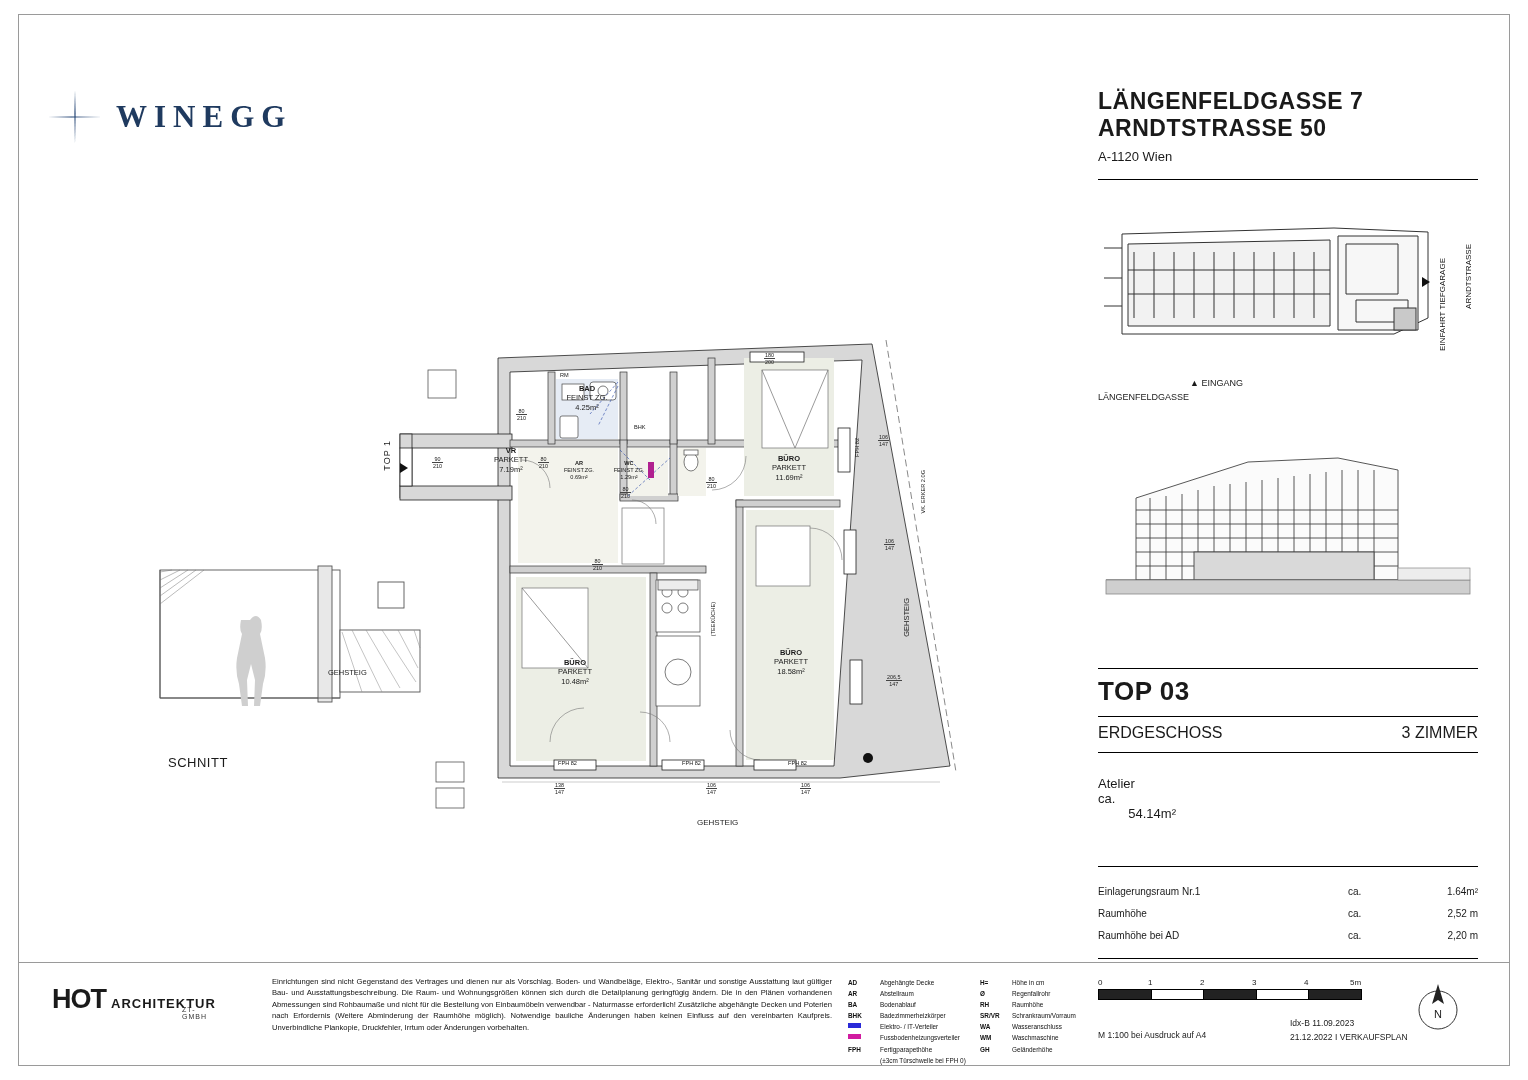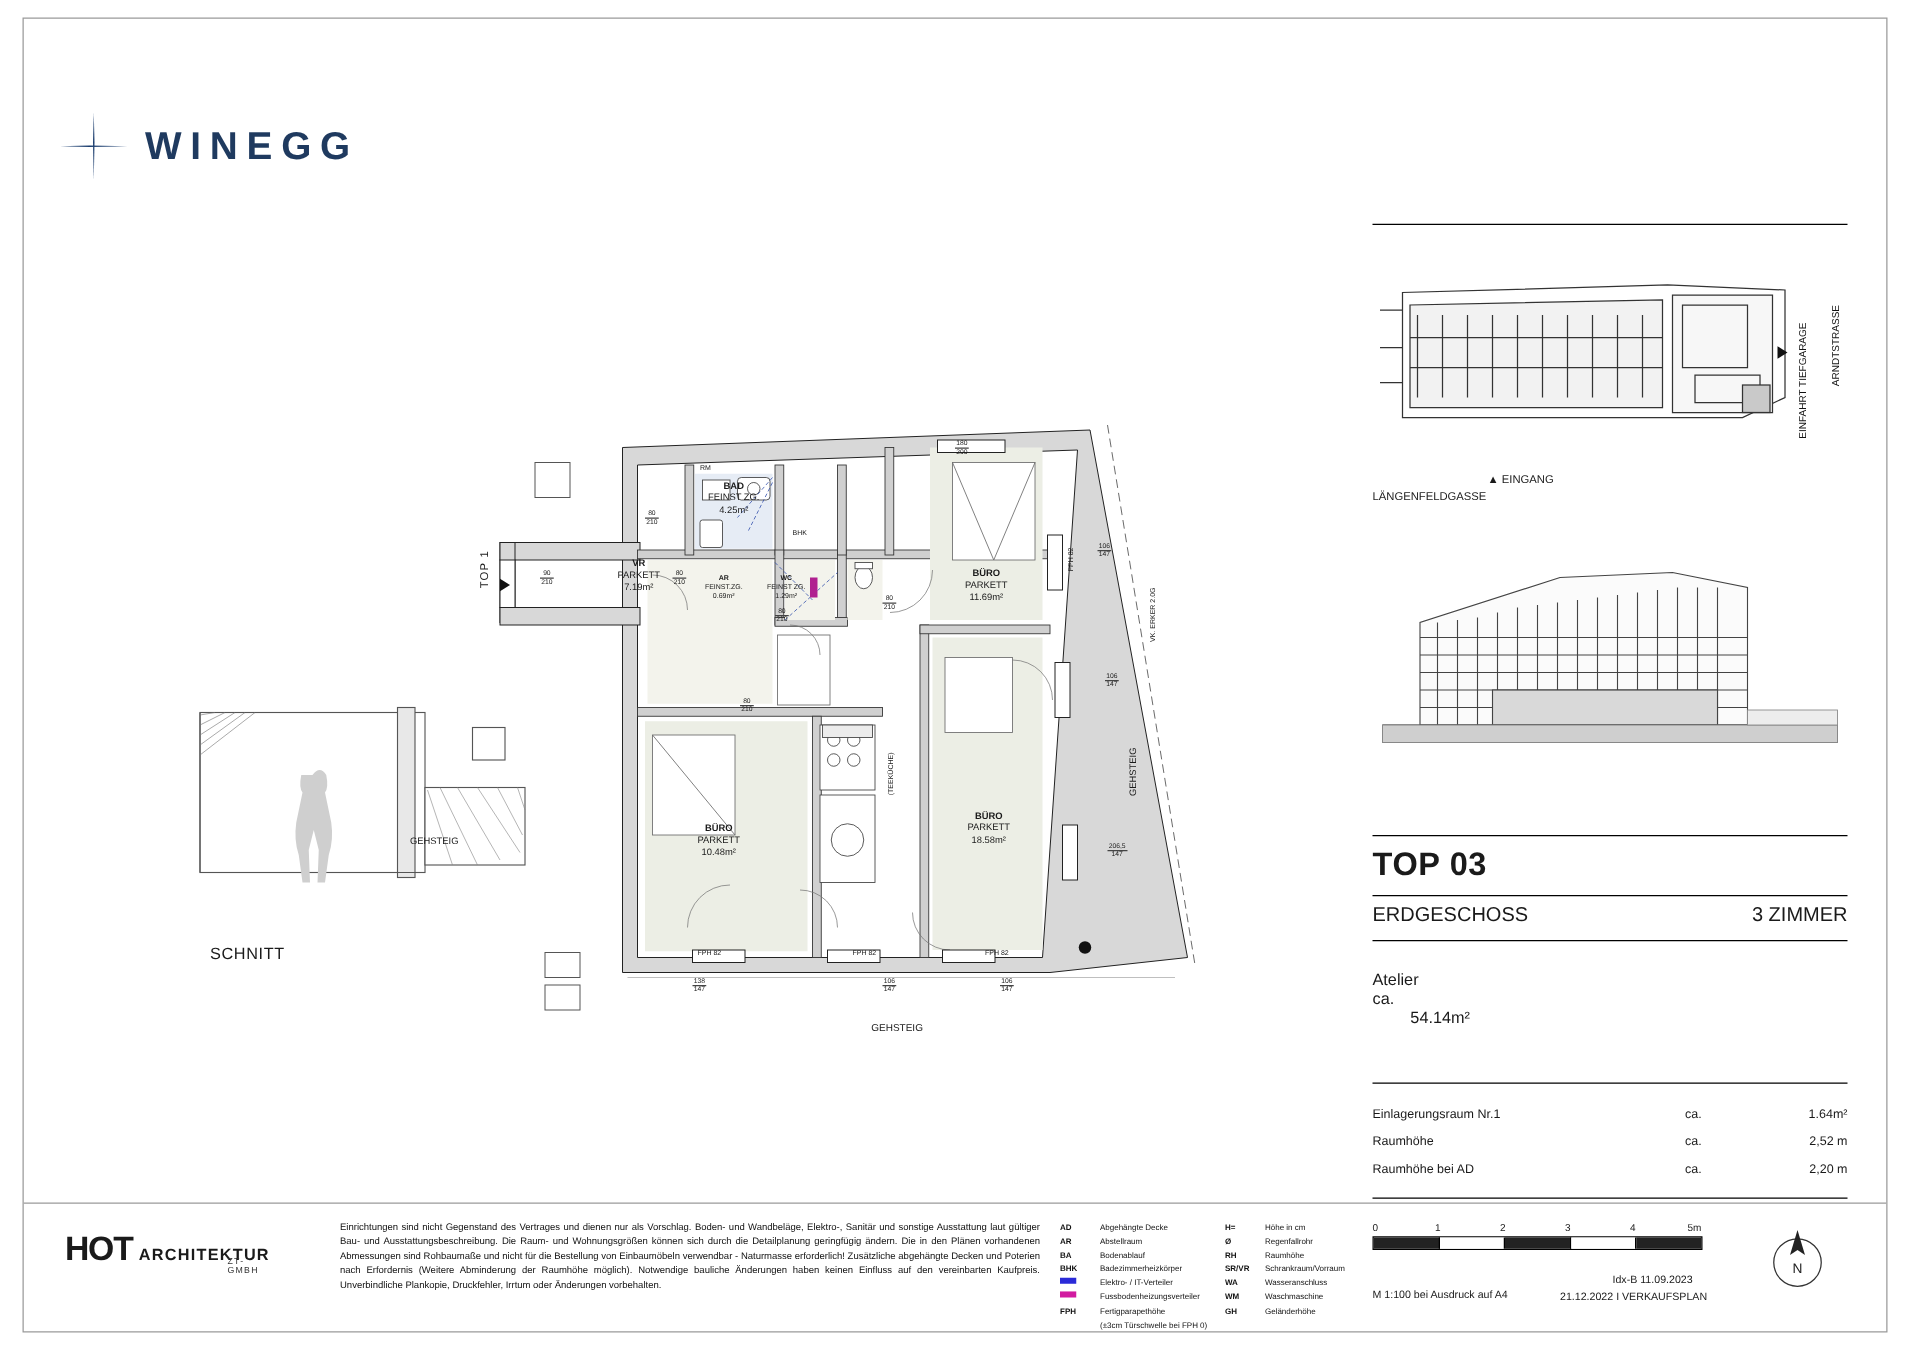--- a/index.html
+++ b/index.html
@@ -8,21 +8,21 @@
   .frame{position:absolute;left:18px;top:14px;width:1492px;height:1052px;border:1px solid #9a9a9a;box-sizing:border-box;}
 
   
   .logo{position:absolute;left:48px;top:90px;display:flex;align-items:center;gap:14px;}
   .logo-star{width:54px;height:54px;position:relative;}
   .logo-star:before,.logo-star:after{content:"";position:absolute;background:#1d3f70;}
   .logo-star:before{left:50%;top:0;width:5px;height:54px;margin-left:-2.5px;
     clip-path:polygon(50% 0,62% 44%,50% 100%,38% 44%);}
   .logo-star:after{top:50%;left:0;height:5px;width:54px;margin-top:-2.5px;
     clip-path:polygon(0 50%,44% 38%,100% 50%,44% 62%);}
-  .logo-text{font-size:31px;font-weight:bold;letter-spacing:7px;color:#1f3a5f;font-family:Liberation Sans, sans-serif;}
+  .logo-text{font-size:31px;font-weight:bold;letter-spacing:7px;color:#1f3a5f;font-family:Liberation Serif, serif;}
 
   
   .rp{position:absolute;left:1098px;width:380px;}
   .addr1{font-size:23px;font-weight:bold;letter-spacing:.5px;line-height:1.18;}
   .addr2{font-size:13px;margin-top:7px;}
   .rule{border-bottom:1px solid #000;}
 
   
   .siteplan{position:absolute;left:1098px;top:222px;width:380px;height:140px;}
   .siteplan svg{display:block;}
@@ -68,21 +68,21 @@
 
   .scalebar{position:absolute;left:1098px;top:978px;}
   .scalebar .bar{display:flex;height:9px;border:1px solid #000;width:262px;}
   .scalebar .bar div{flex:1;border-right:1px solid #000;}
   .scalebar .bar div:last-child{border-right:none;}
   .scalebar .ticks{position:relative;width:274px;height:11px;font-size:8px;}
   .scalebar .ticks span{position:absolute;top:0;}
 
   .scaletxt{position:absolute;left:1098px;top:1030px;font-size:8.5px;}
   .idx{position:absolute;left:1290px;top:1018px;font-size:8.5px;}
-  .dat{position:absolute;left:1248px;top:1032px;font-size:8.5px;}
+  .dat{position:absolute;left:1290px;top:1032px;font-size:8.5px;}
   .northwrap{position:absolute;left:1408px;top:976px;width:60px;height:60px;}
 
   
   .plan{position:absolute;left:150px;top:330px;width:930px;height:520px;}
   .schnitt-lbl{position:absolute;left:168px;top:755px;font-size:13px;letter-spacing:.5px;}
   .gehsteig-bot{position:absolute;left:697px;top:818px;font-size:8px;}
   .watermark{position:absolute;left:600px;top:480px;font-size:62px;font-weight:bold;color:rgba(120,120,120,.17);letter-spacing:4px;line-height:.95;pointer-events:none;}
   .wm2{position:absolute;left:600px;top:548px;font-size:46px;font-weight:bold;color:rgba(120,120,120,.17);letter-spacing:4px;}
 
   .rlbl{position:absolute;text-align:center;font-size:7.5px;line-height:1.25;}
@@ -97,20 +97,25 @@
 <body>
 
 <div class="page">
   <div class="frame"></div>
 
   <div class="logo">
     <div class="logo-star"></div>
     <div class="logo-text">WINEGG</div>
   </div>
 
+  <div class="rp" style="top:88px;">
+    <div class="addr1">LÄNGENFELDGASSE 7</div>
+    <div class="addr1">ARNDTSTRASSE 50</div>
+    <div class="addr2">A-1120 Wien</div>
+  </div>
   <div class="rp rule" style="top:178px;height:1px;"></div>
 
   <div class="siteplan">
     <svg width="380" height="140" viewBox="0 0 380 140">
       <g stroke="#333" fill="none" stroke-width="1">
         <path d="M24 12 L24 112 L296 112 L330 96 L330 10 L236 6 L24 12 Z" fill="#fff"></path>
         <path d="M30 22 L30 104 L232 104 L232 18 Z" fill="#f2f2f2"></path>
         <path d="M36 30 L36 96 M56 30 L56 96 M76 30 L76 96 M96 30 L96 96 M116 30 L116 96 M136 30 L136 96 M156 30 L156 96 M176 30 L176 96 M196 30 L196 96 M216 30 L216 96"></path>
         <path d="M30 48 L232 48 M30 72 L232 72"></path>
         <path d="M240 14 L240 108 L320 108 L320 14 Z" fill="#f7f7f7"></path>

